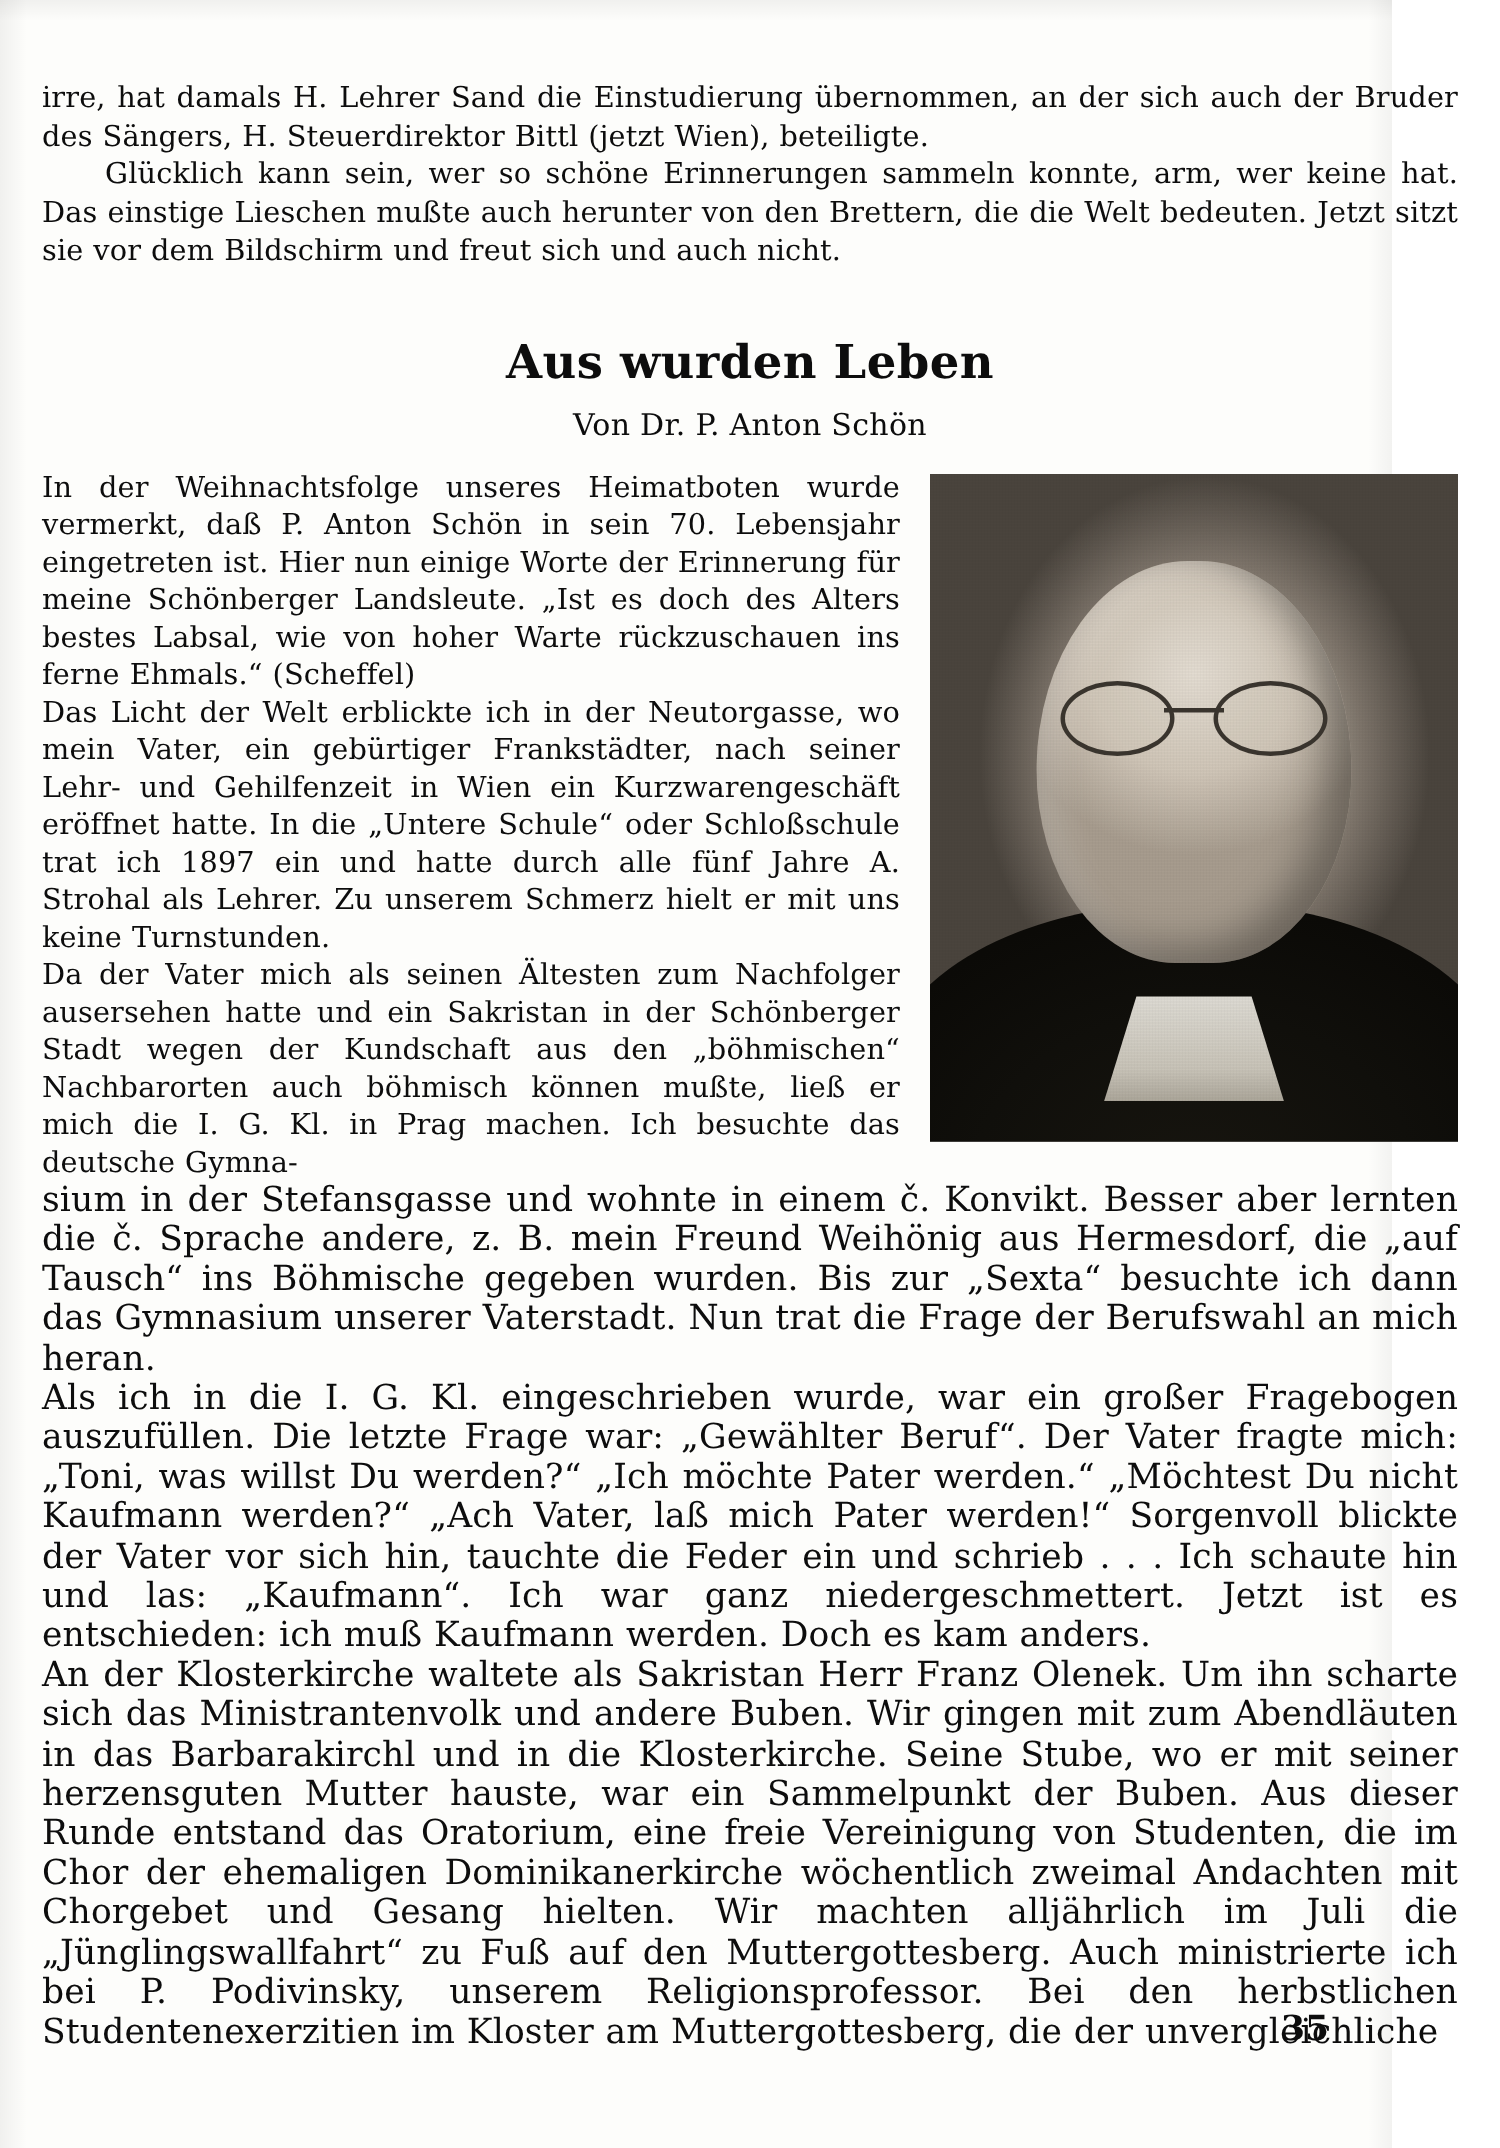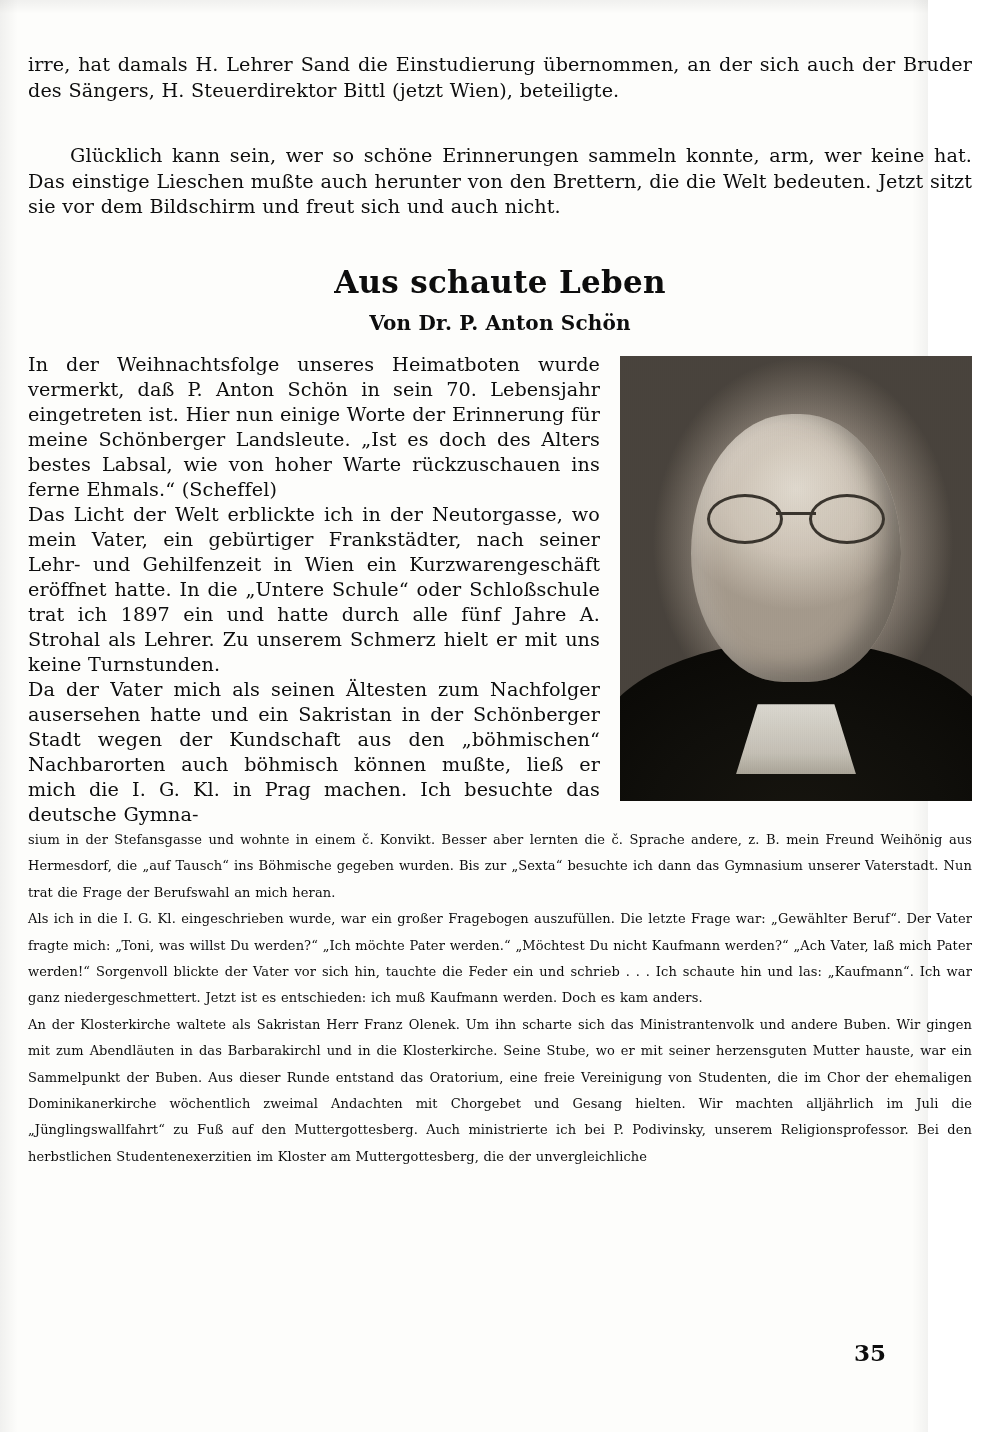--- a/index.html
+++ b/index.html
@@ -41,40 +41,39 @@
   }
   p {
     margin: 0;
     font-size: 19.2px;
     line-height: 25.6px;
     text-align: justify;
     text-justify: inter-word;
     letter-spacing: 0.1px;
     word-spacing: 0.4px;
   }
-  p.indent { text-indent: 42px; margin-top: 40px; }
+  p.indent { text-indent: 42px; }
   .top-block p { text-align: justify; }
   .top-block p:last-child { text-align-last: left; }
 
   .article-title {
     text-align: center;
     font-family: "DejaVu Serif", serif;
     font-weight: bold;
     font-size: 31px;
     line-height: 36px;
     letter-spacing: 0.3px;
     margin: 44px 0 0 0;
   }
   .article-byline {
     text-align: center;
     font-size: 20px;
     line-height: 26px;
     margin: 10px 0 0 0;
     letter-spacing: 0.2px;
-    font-weight: bold;
   }
 
   .two-col {
     margin-top: 16px;
     position: relative;
   }
   .photo {
     float: right;
     width: 352px;
     height: 445px;
@@ -152,21 +151,21 @@
       repeating-linear-gradient(0deg, rgba(255,255,255,0.035) 0px, rgba(0,0,0,0.035) 1px, rgba(255,255,255,0.0) 2px),
       repeating-linear-gradient(90deg, rgba(0,0,0,0.03) 0px, rgba(255,255,255,0.03) 1px, rgba(0,0,0,0.0) 2px);
     mix-blend-mode: multiply;
     opacity: 0.8;
   }
   .col-left p {
     font-size: 19.2px;
     line-height: 25px;
   }
   .full-width p {
-    font-size: 13px;
+    font-size: 23px;
     line-height: 26.4px;
   }
   .page-number {
     position: absolute;
     right: 42px;
     bottom: 66px;
     font-size: 23px;
     font-weight: bold;
     font-family: "DejaVu Serif", serif;
   }
@@ -175,21 +174,21 @@
 <body>
 
 <div class="page">
   <div class="content">
 
     <div class="top-block">
       <p>irre, hat damals H. Lehrer Sand die Einstudierung übernommen, an der sich auch der Bruder des Sängers, H. Steuerdirektor Bittl (jetzt Wien), beteiligte.</p>
       <p class="indent">Glücklich kann sein, wer so schöne Erinnerungen sammeln konnte, arm, wer keine hat. Das einstige Lieschen mußte auch herunter von den Brettern, die die Welt bedeuten. Jetzt sitzt sie vor dem Bildschirm und freut sich und auch nicht.</p>
     </div>
 
-    <h1 class="article-title">Aus schaute Leben</h1>
+    <h1 class="article-title">Aus wurden Leben</h1>
     <div class="article-byline">Von Dr. P. Anton Schön</div>
 
     <div class="two-col">
       <figure class="photo">
         <div class="bg"></div>
         <div class="shoulders"></div>
         <div class="head"></div>
         <div class="glasses">
           <div class="lens l"></div>
           <div class="lens r"></div>

